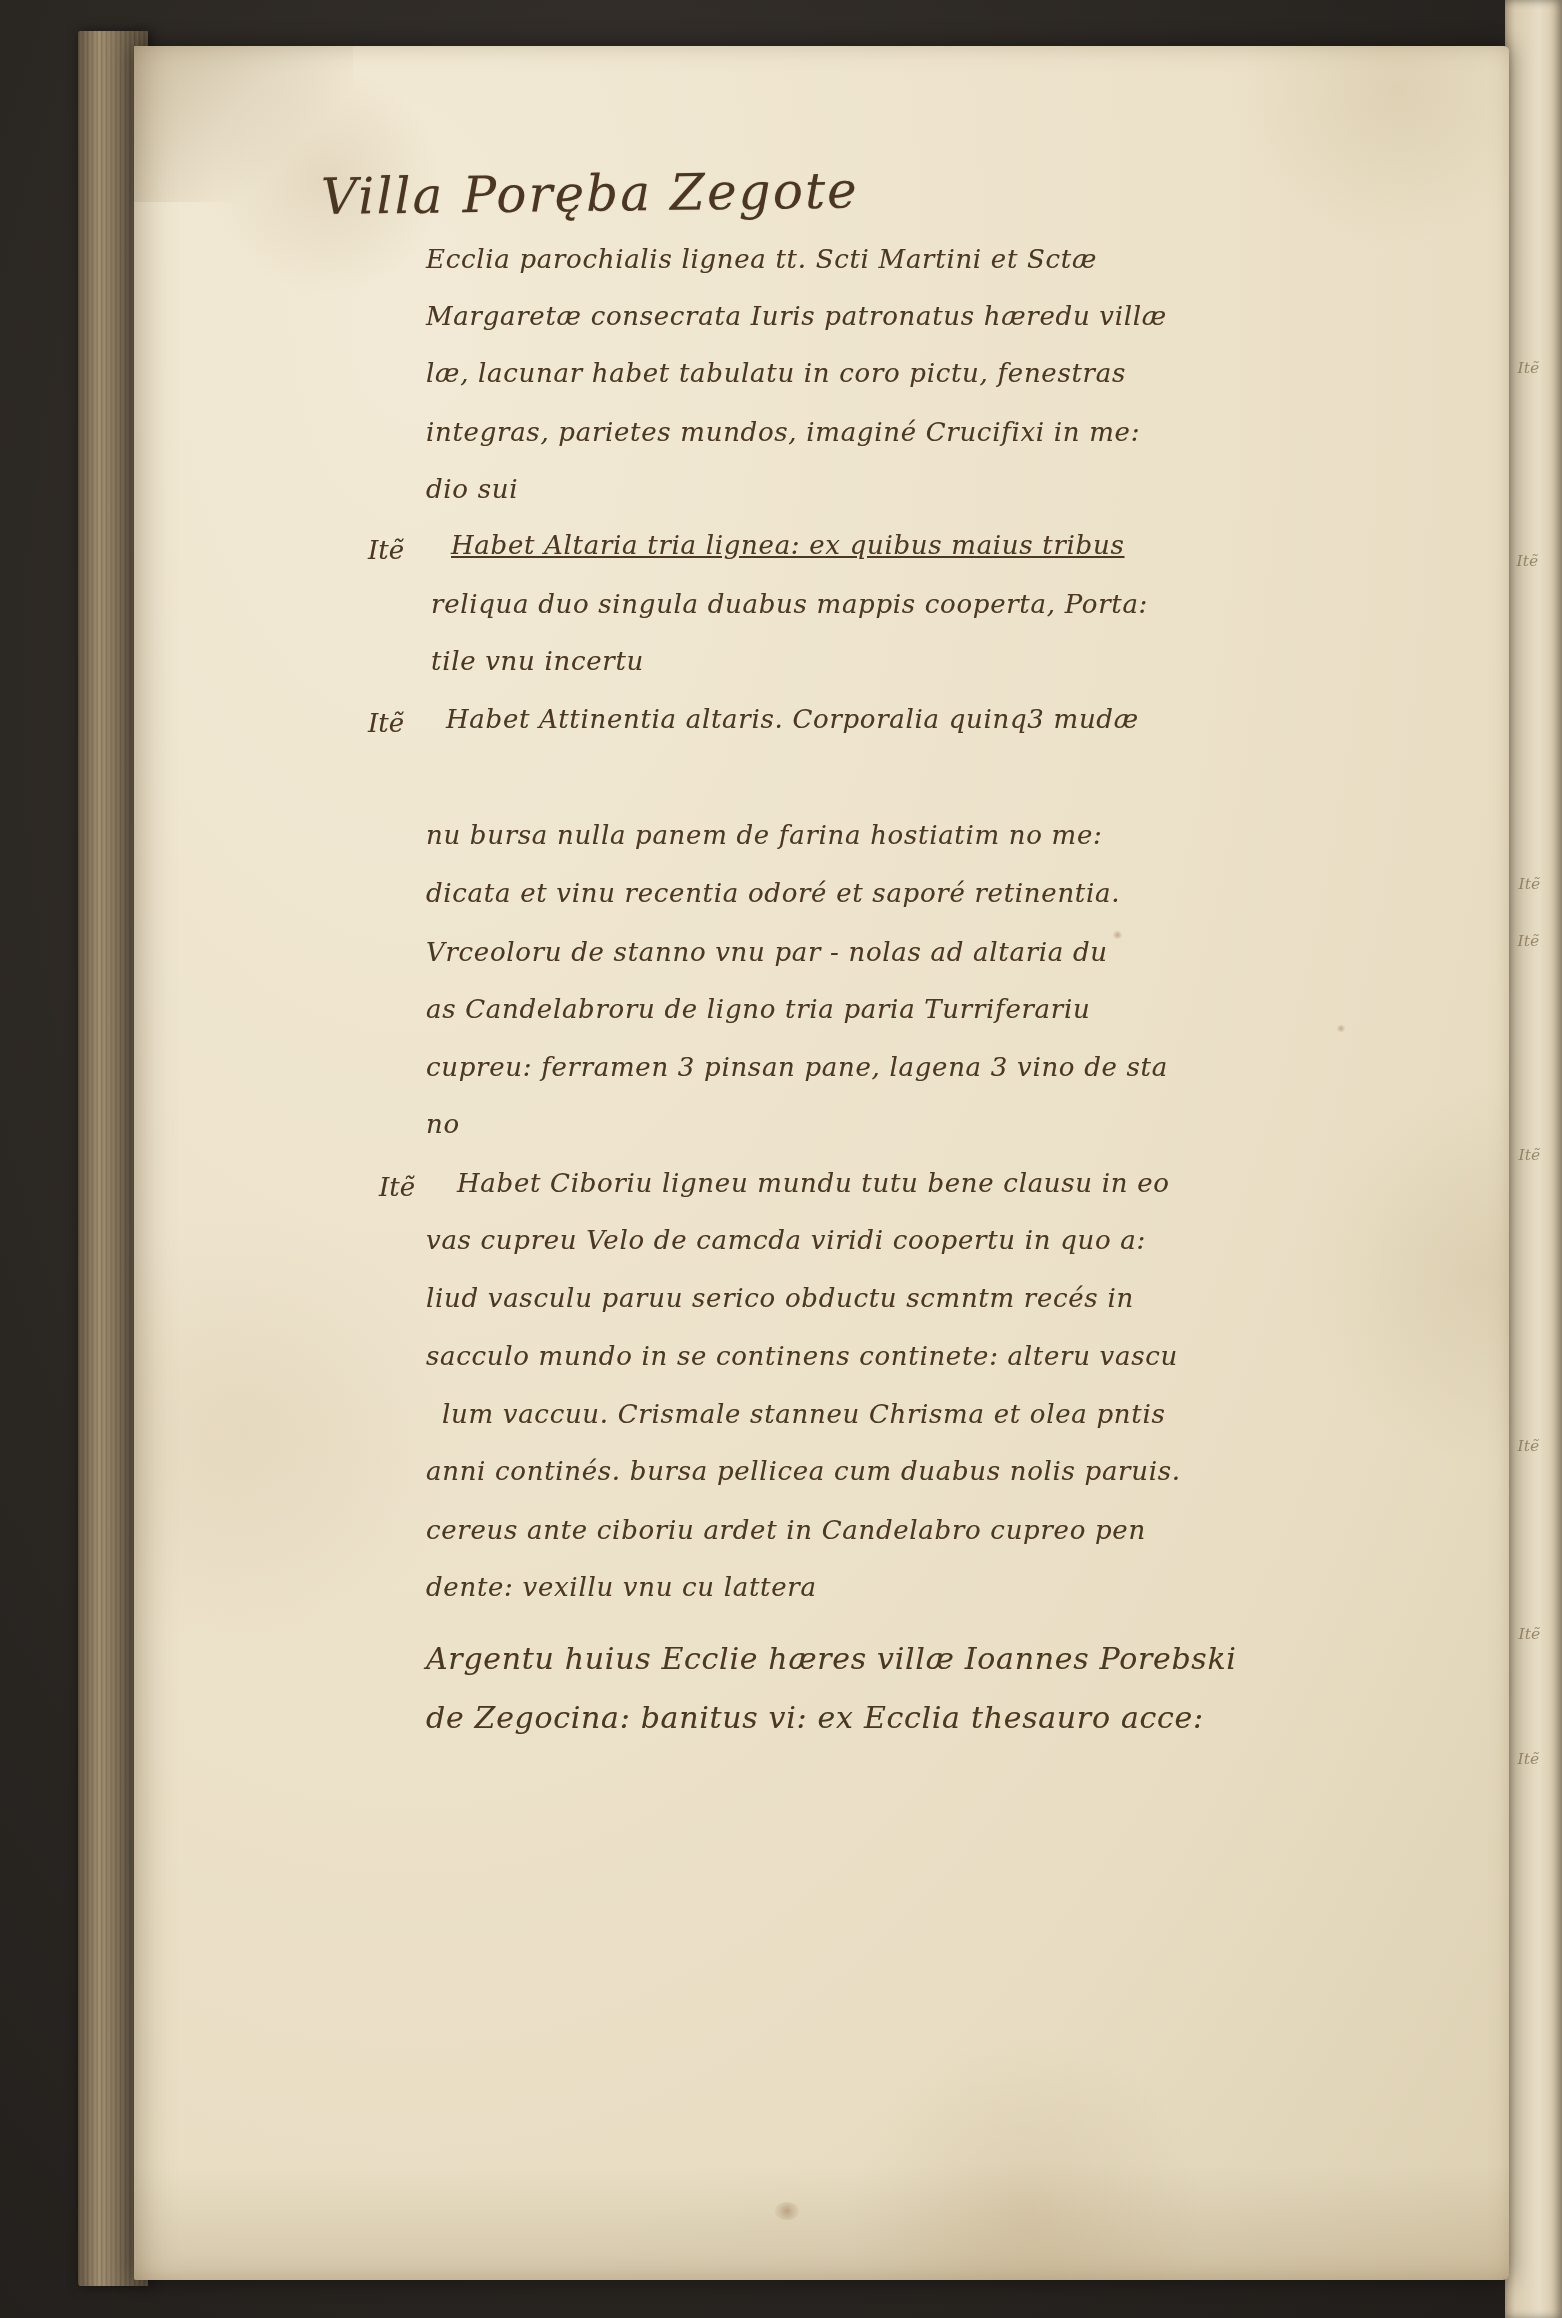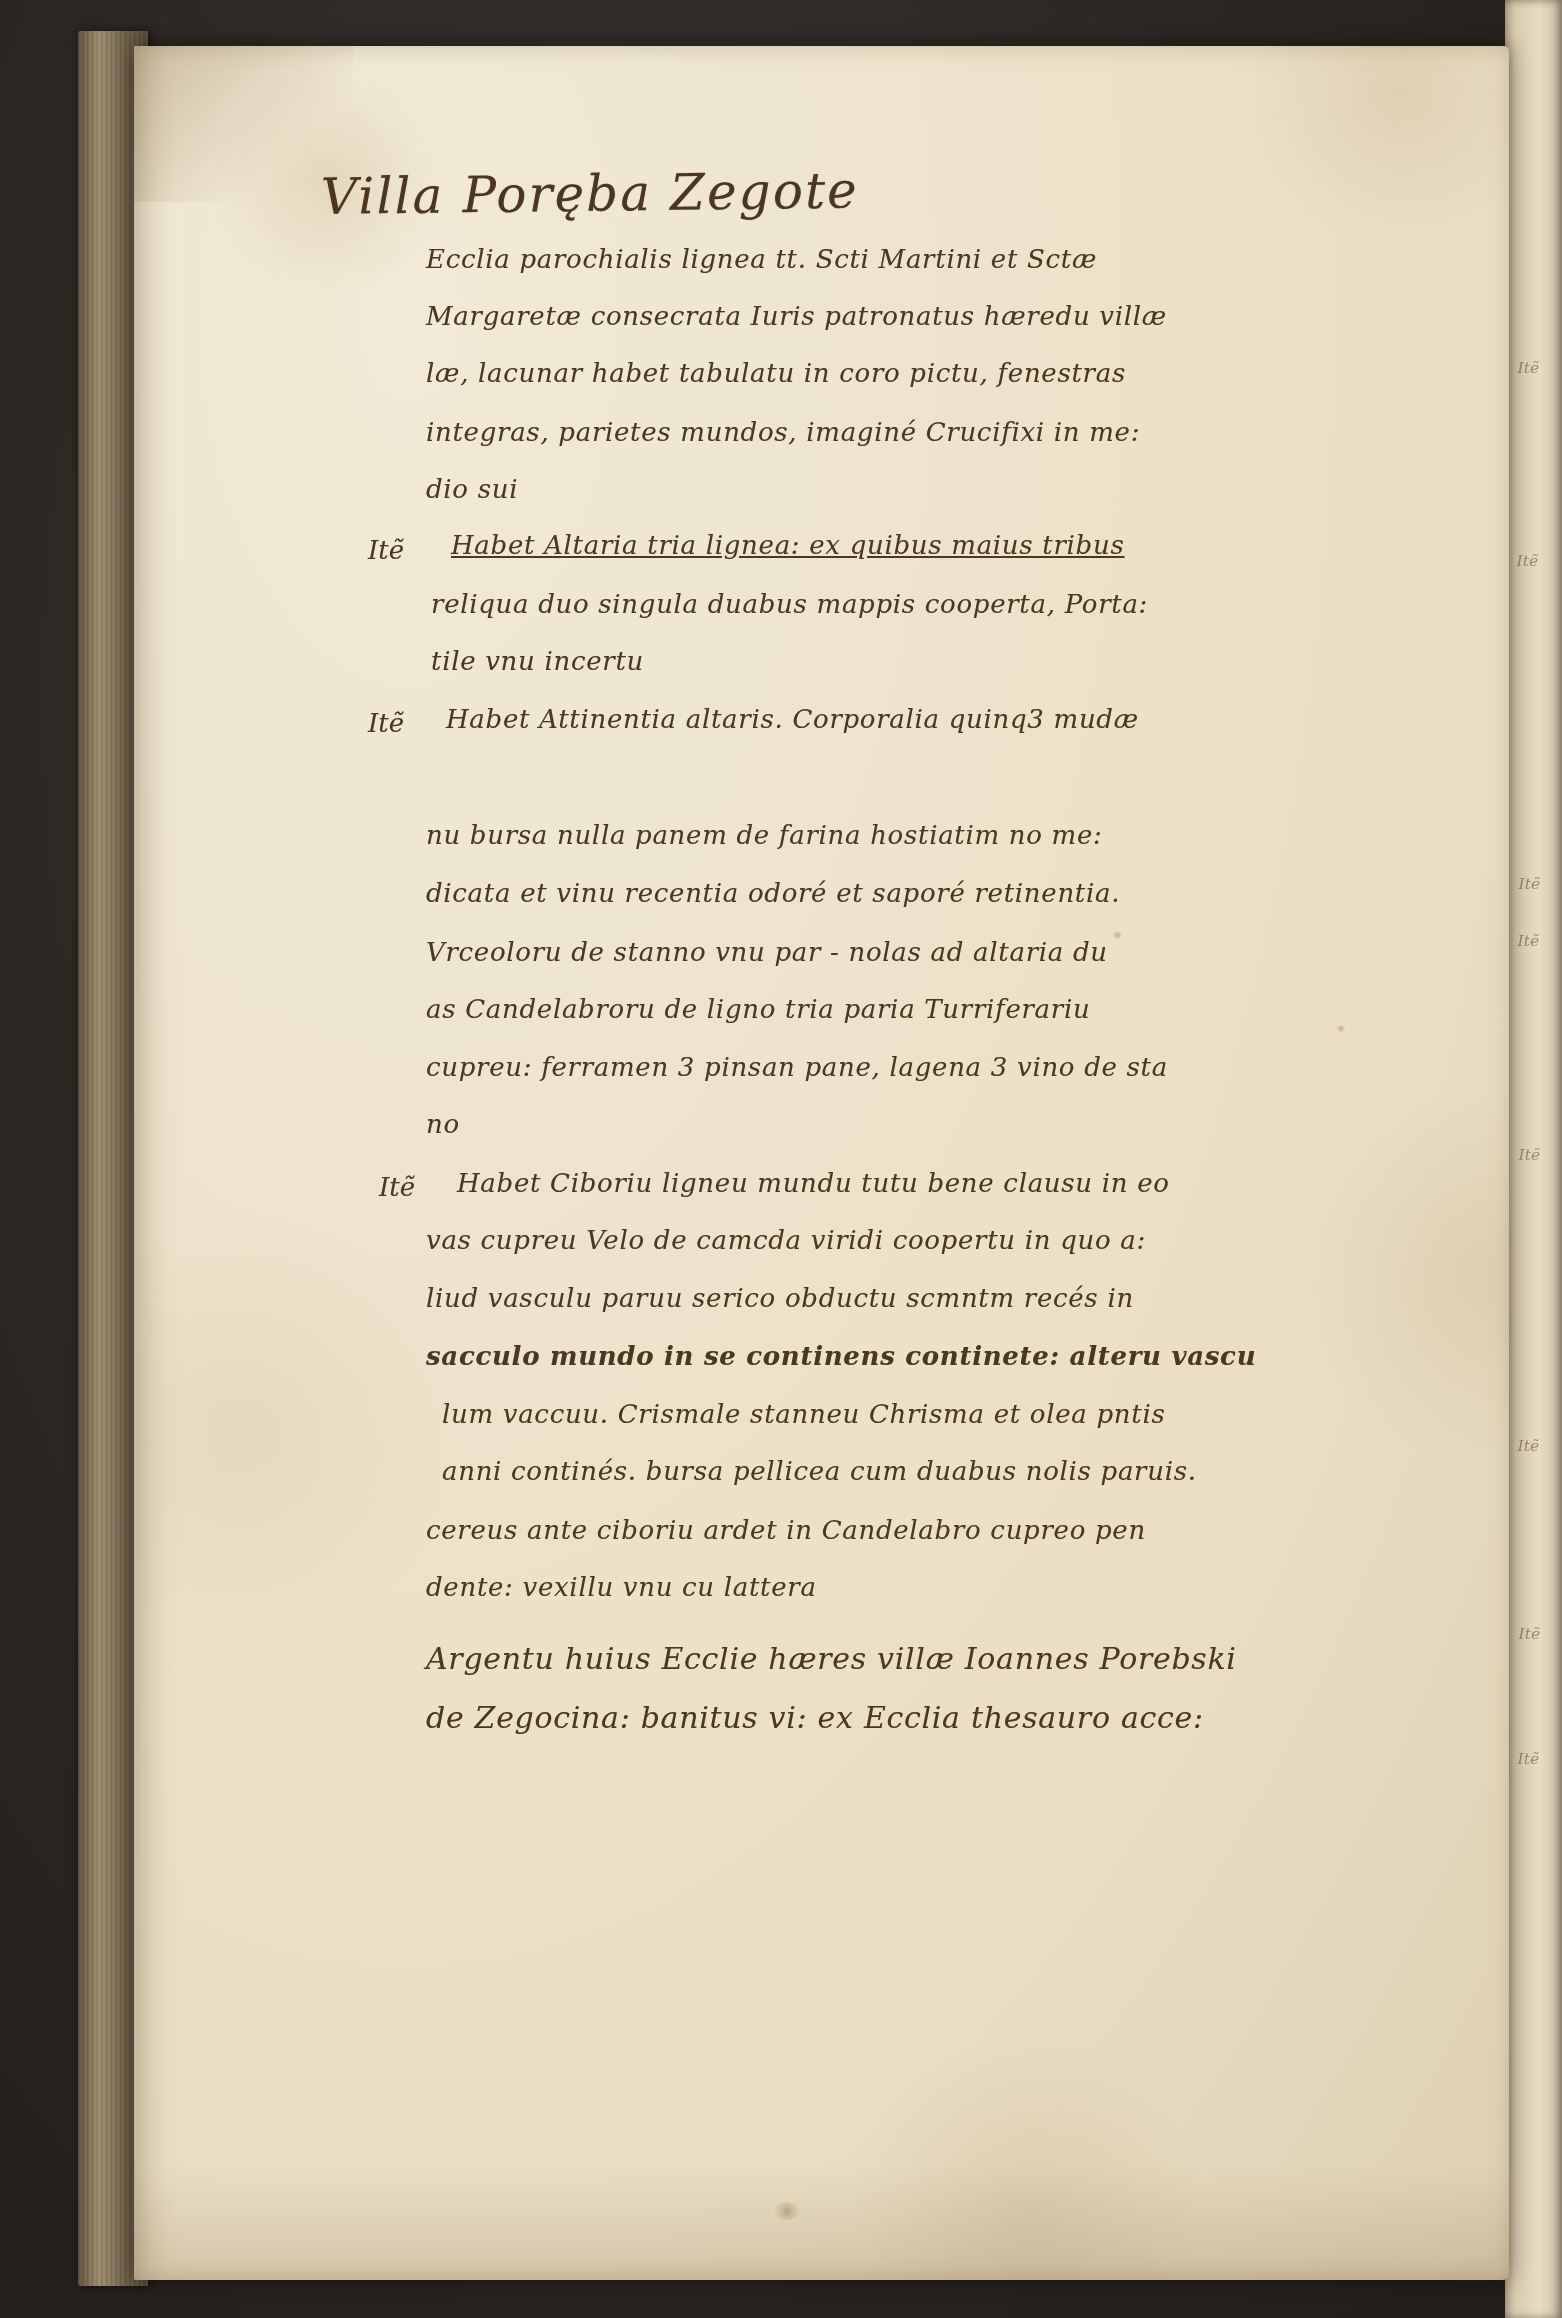--- a/index.html
+++ b/index.html
@@ -212,23 +212,23 @@
     <div class="line" style="left:292px; top:832px;">dicata et vinu recentia odoré et saporé retinentia.</div>
     <div class="line" style="left:292px; top:891px;">Vrceoloru de stanno vnu par - nolas ad altaria du</div>
     <div class="line" style="left:292px; top:948px;">as Candelabroru de ligno tria paria Turriferariu</div>
     <div class="line" style="left:292px; top:1006px;">cupreu: ferramen 3 pinsan pane, lagena 3 vino de sta</div>
     <div class="line" style="left:292px; top:1063px;">no</div>
 
     <div class="line marker" style="left:245px; top:1126px;">Itẽ</div>
     <div class="line" style="left:323px; top:1122px;">Habet Ciboriu ligneu mundu tutu bene clausu in eo</div>
     <div class="line" style="left:292px; top:1179px;">vas cupreu Velo de camcda viridi coopertu in quo a:</div>
     <div class="line" style="left:292px; top:1237px;">liud vasculu paruu serico obductu scmntm recés in</div>
-    <div class="line" style="left:292px; top:1295px;font-weight:bold;">sacculo mundo in se continens continete: alteru vascu</div>
+    <div class="line" style="left:292px; top:1295px;">sacculo mundo in se continens continete: alteru vascu</div>
     <div class="line" style="left:308px; top:1353px;">lum vaccuu. Crismale stanneu Chrisma et olea pntis</div>
-    <div class="line" style="left:292px; top:1410px;margin-left:16px;">anni continés. bursa pellicea cum duabus nolis paruis.</div>
+    <div class="line" style="left:292px; top:1410px;">anni continés. bursa pellicea cum duabus nolis paruis.</div>
     <div class="line" style="left:292px; top:1469px;">cereus ante ciboriu ardet in Candelabro cupreo pen</div>
     <div class="line" style="left:292px; top:1526px;">dente: vexillu vnu cu lattera</div>
 
     <div class="line sig" style="left:292px; top:1595px;">Argentu huius Ecclie hæres villæ Ioannes Porebski</div>
     <div class="line sig" style="left:292px; top:1654px;">de Zegocina: banitus vi: ex Ecclia thesauro acce:</div>
 
   </div>
 </div>
 
 

